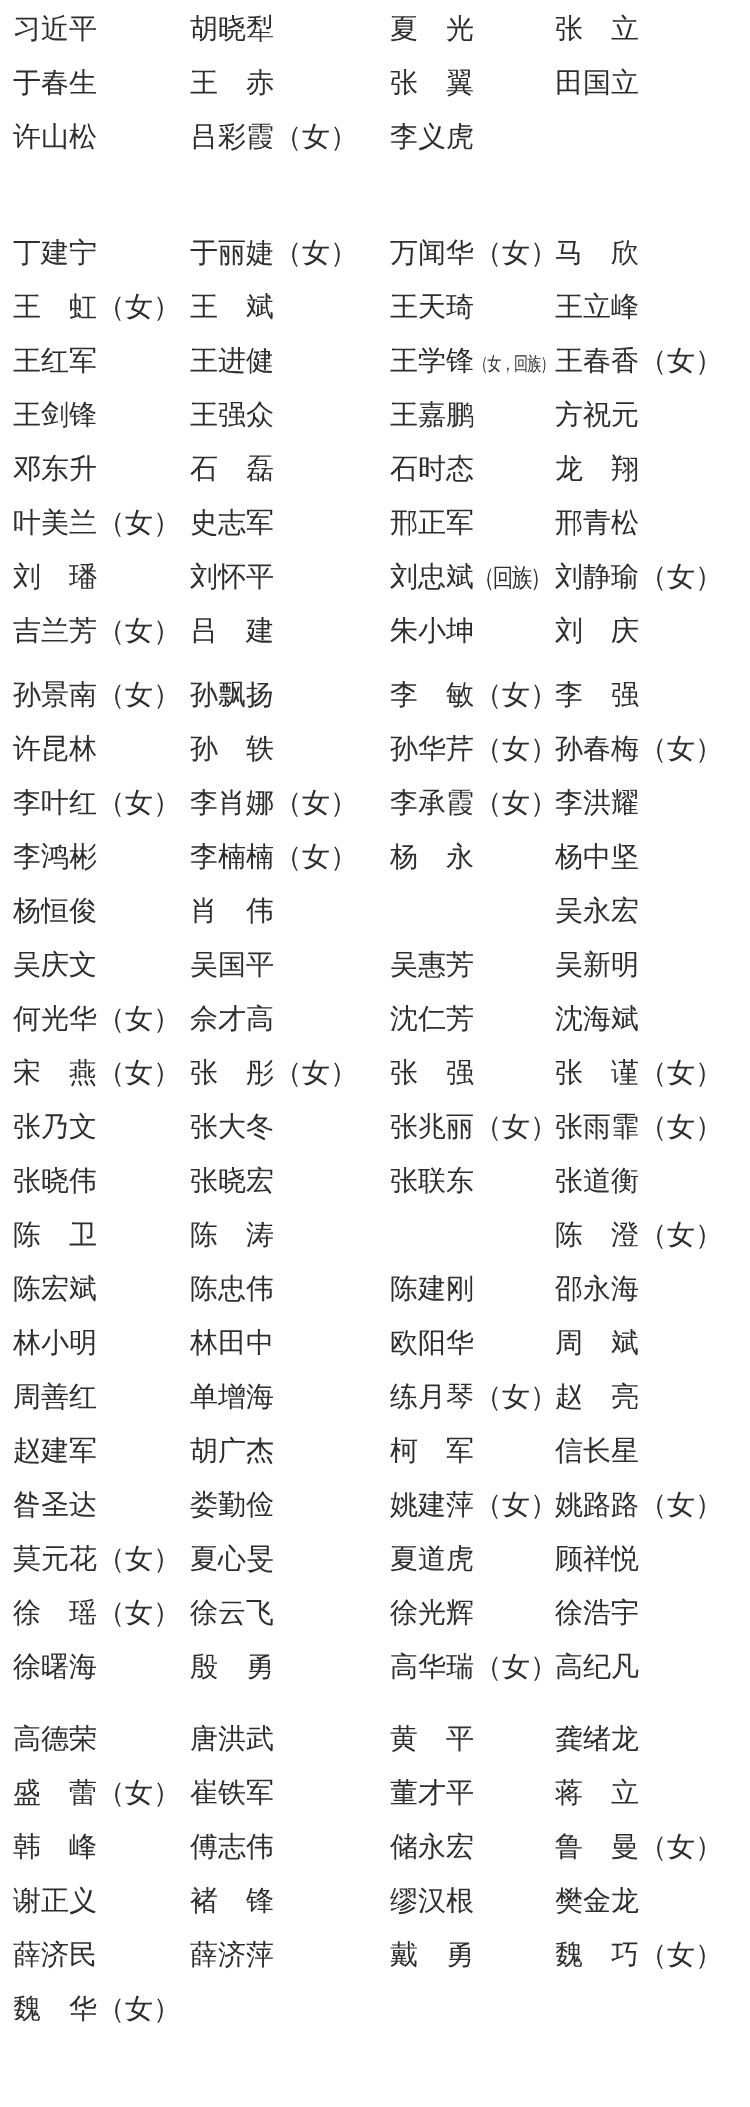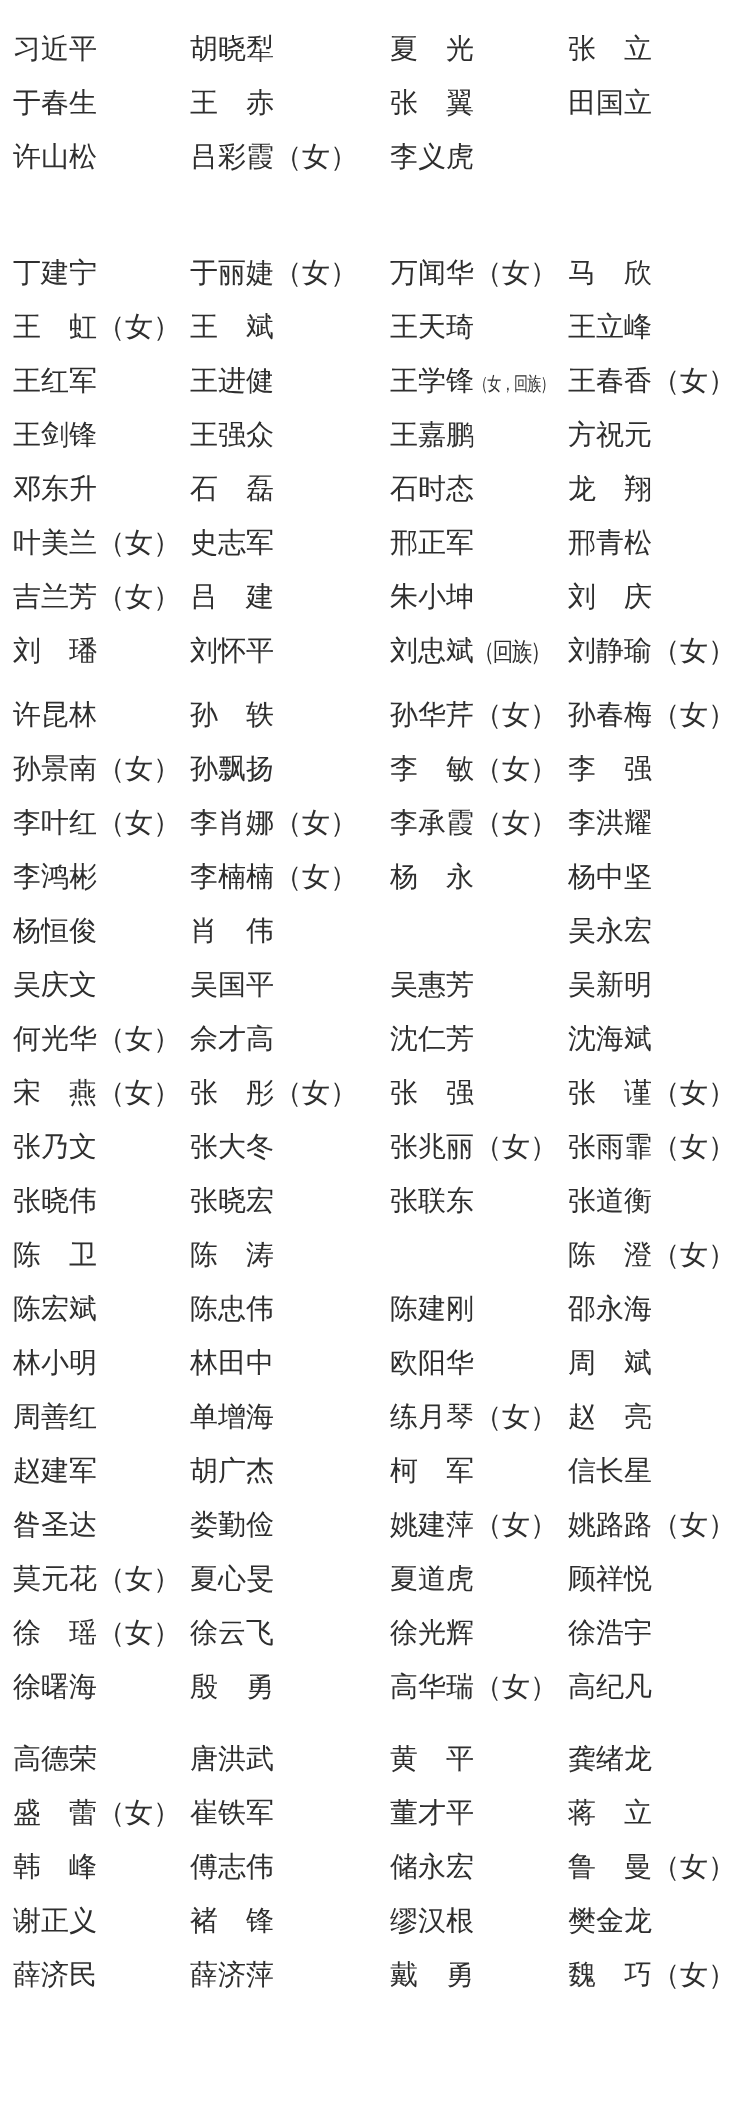--- a/index.html
+++ b/index.html
@@ -8,42 +8,42 @@
     background: #ffffff;
   }
   body {
     width: 750px;
     height: 2107px;
     font-family: "Liberation Serif", "DejaVu Serif", serif;
     color: #2e2e2e;
     overflow: hidden;
   }
   .doc {
-    padding-top: 22px;
+    padding-top: 2px;
   }
   .section { }
   #name-list .section:nth-child(2) { margin-top: 62px; }
   #name-list .section:nth-child(3) { margin-top: 10px; }
   #name-list .section:nth-child(4) { margin-top: 18px; }
   .row {
     position: relative;
     height: 54px;
   }
   .cell {
     position: absolute;
     top: 0;
     line-height: 54px;
     font-size: 28px;
     white-space: nowrap;
     font-weight: 400;
   }
   .col0 { left: 13px; }
   .col1 { left: 190px; }
   .col2 { left: 390px; }
-  .col3 { left: 555px; margin-left: 13px; }
+  .col3 { left: 555px; }
   
   .tag-sm {
     display: inline-block;
     font-size: 25px;
     transform: scaleX(0.82);
     transform-origin: 0 50%;
     letter-spacing: -2px;
     vertical-align: baseline;
   }
   
@@ -111,46 +111,46 @@
           <span class="cell col2"><span>石时态</span></span>
           <span class="cell col3"><span>龙　翔</span></span>
         </div>
         <div class="row">
           <span class="cell col0"><span>叶美兰（女）</span></span>
           <span class="cell col1"><span>史志军</span></span>
           <span class="cell col2"><span>邢正军</span></span>
           <span class="cell col3"><span>邢青松</span></span>
         </div>
         <div class="row">
+          <span class="cell col0"><span>刘　璠</span></span>
+          <span class="cell col1"><span>刘怀平</span></span>
+          <span class="cell col2"><span>刘忠斌</span><span class="tag-sm">（回族）</span></span>
+          <span class="cell col3"><span>刘静瑜（女）</span></span>
+        </div>
+        <div class="row">
           <span class="cell col0"><span>吉兰芳（女）</span></span>
           <span class="cell col1"><span>吕　建</span></span>
           <span class="cell col2"><span>朱小坤</span></span>
           <span class="cell col3"><span>刘　庆</span></span>
         </div>
-        <div class="row">
-          <span class="cell col0"><span>刘　璠</span></span>
-          <span class="cell col1"><span>刘怀平</span></span>
-          <span class="cell col2"><span>刘忠斌</span><span class="tag-sm">（回族）</span></span>
-          <span class="cell col3"><span>刘静瑜（女）</span></span>
-        </div>
-      </div>
-      <div class="section">
+      </div>
+      <div class="section">
+        <div class="row">
+          <span class="cell col0"><span>孙景南（女）</span></span>
+          <span class="cell col1"><span>孙飘扬</span></span>
+          <span class="cell col2"><span>李　敏（女）</span></span>
+          <span class="cell col3"><span>李　强</span></span>
+        </div>
         <div class="row">
           <span class="cell col0"><span>许昆林</span></span>
           <span class="cell col1"><span>孙　轶</span></span>
           <span class="cell col2"><span>孙华芹（女）</span></span>
           <span class="cell col3"><span>孙春梅（女）</span></span>
         </div>
         <div class="row">
-          <span class="cell col0"><span>孙景南（女）</span></span>
-          <span class="cell col1"><span>孙飘扬</span></span>
-          <span class="cell col2"><span>李　敏（女）</span></span>
-          <span class="cell col3"><span>李　强</span></span>
-        </div>
-        <div class="row">
           <span class="cell col0"><span>李叶红（女）</span></span>
           <span class="cell col1"><span>李肖娜（女）</span></span>
           <span class="cell col2"><span>李承霞（女）</span></span>
           <span class="cell col3"><span>李洪耀</span></span>
         </div>
         <div class="row">
           <span class="cell col0"><span>李鸿彬</span></span>
           <span class="cell col1"><span>李楠楠（女）</span></span>
           <span class="cell col2"><span>杨　永</span></span>
           <span class="cell col3"><span>杨中坚</span></span>
@@ -268,15 +268,18 @@
           <span class="cell col1"><span>褚　锋</span></span>
           <span class="cell col2"><span>缪汉根</span></span>
           <span class="cell col3"><span>樊金龙</span></span>
         </div>
         <div class="row">
           <span class="cell col0"><span>薛济民</span></span>
           <span class="cell col1"><span>薛济萍</span></span>
           <span class="cell col2"><span>戴　勇</span></span>
           <span class="cell col3"><span>魏　巧（女）</span></span>
         </div>
+        <div class="row">
+          <span class="cell col0"><span>魏　华（女）</span></span>
+        </div>
       </div>
     </div>
 </div>
 
 </body></html>

